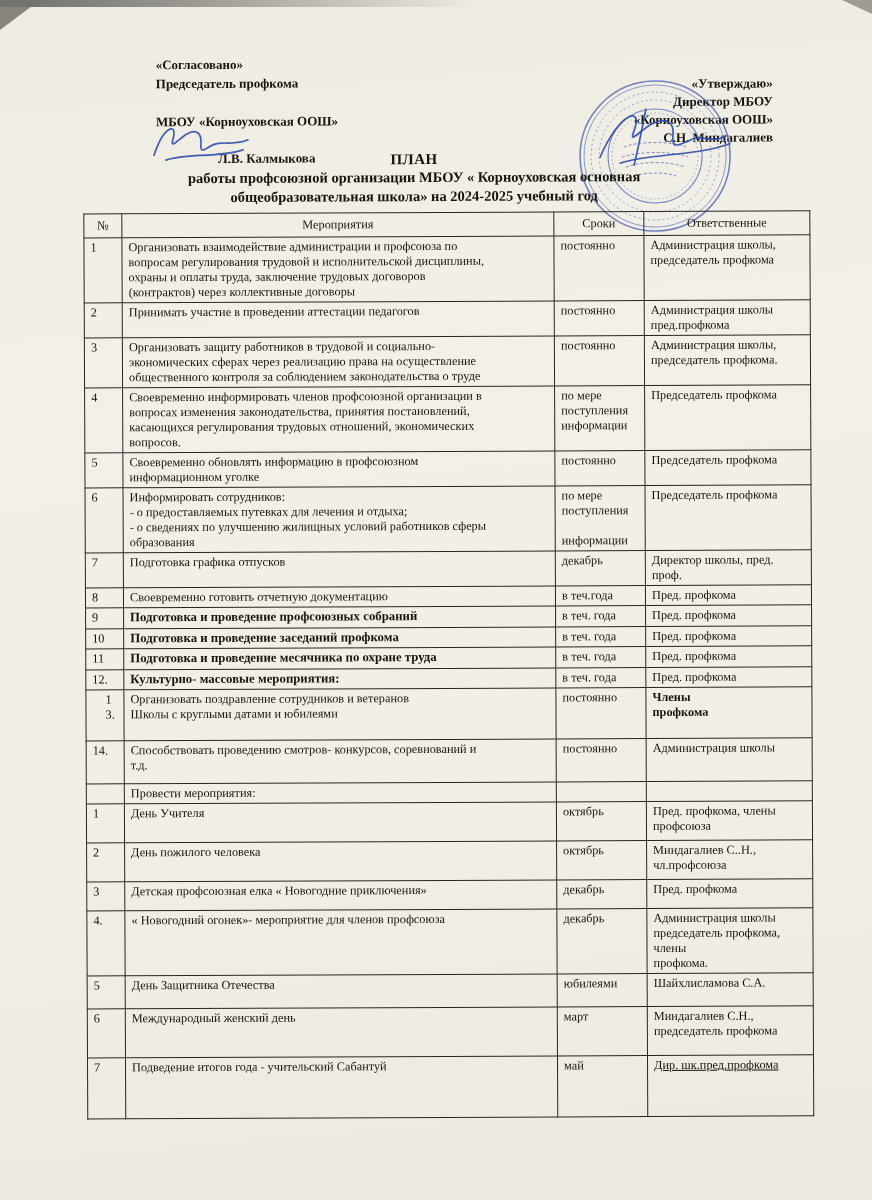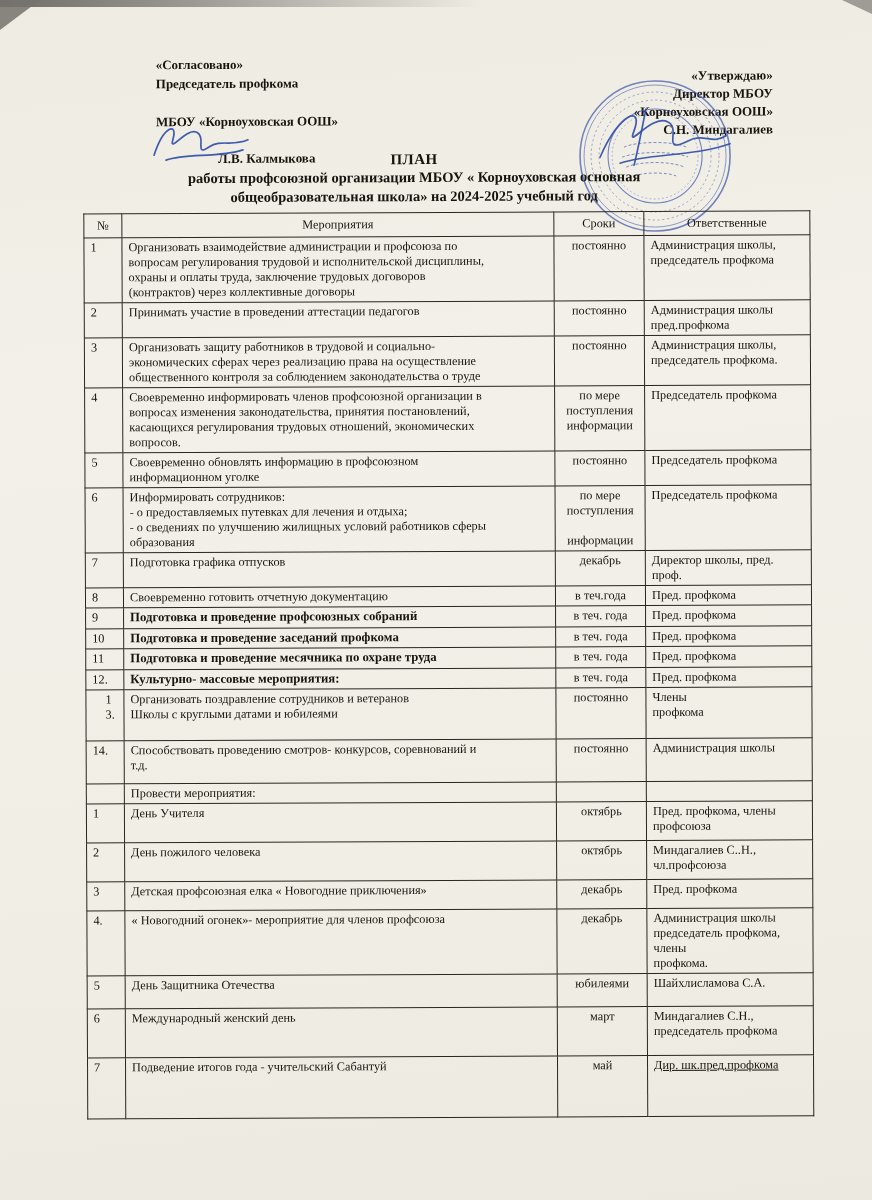--- a/index.html
+++ b/index.html
@@ -19,21 +19,21 @@
     background:linear-gradient(90deg,#6e6d68 0%,#9b9992 22%,rgba(0,0,0,0) 55%);}
   .corner-tl{position:absolute;top:0;left:0;width:0;height:0;
     border-top:30px solid #75736d;border-right:40px solid transparent;opacity:.85;}
   .corner-tr{position:absolute;top:0;right:0;width:0;height:0;
     border-top:14px solid #7d7b75;border-left:30px solid transparent;opacity:.7;}
   .sheet{position:absolute;inset:0;transform:rotate(-0.25deg);}
 
   .hdr-left{position:absolute;left:158px;top:54px;font-weight:bold;font-size:13px;line-height:19px;}
   .hdr-left .gap{height:19px;}
   .hdr-left .name{margin-left:62px;margin-top:18px;}
-  .hdr-right{position:absolute;right:97px;top:68px;font-weight:bold;font-size:13px;line-height:18px;text-align:right;}
+  .hdr-right{position:absolute;right:97px;top:76px;font-weight:bold;font-size:13px;line-height:18px;text-align:right;}
 
   .title{position:absolute;left:0;right:40px;top:151px;text-align:center;font-weight:bold;}
   .title .t1{font-size:15px;letter-spacing:.5px;}
   .title .t2,.title .t3{font-size:14.5px;line-height:19px;}
 
   .sig{position:absolute;pointer-events:none;}
   .sig path{fill:none;stroke:var(--sig);stroke-width:1.7;stroke-linecap:round;opacity:.9;}
   .sig-left{left:148px;top:116px;}
   .sig-right{left:590px;top:100px;}
 
@@ -45,21 +45,21 @@
     border-collapse:collapse;table-layout:fixed;
     font-size:12.3px;line-height:1.22;
   }
   table.plan th,table.plan td{
     border:1px solid var(--line);vertical-align:top;
     padding:2px 6px;white-space:pre-line;overflow-wrap:break-word;
   }
   table.plan th{font-weight:normal;text-align:center;padding:4px 2px;}
   col.c-num{width:38px;} col.c-act{width:432px;} col.c-term{width:90px;} col.c-resp{width:166px;}
   td.col-num{padding-left:8px;}
-  td.col-term{text-align:center;padding:2px 3px;}
+  td.col-term{text-align:left;padding:2px 3px;}
   td.col-activity.bold{font-weight:bold;font-size:12.8px;}
 </style>
 </head>
 <body>
 
 <div class="paper">
   <div class="sheet">
 
     <div class="hdr-left">
       <div>«Согласовано»</div>
@@ -211,21 +211,21 @@
             <td class="col-num">12.</td>
             <td class="col-activity bold">Культурно- массовые мероприятия:</td>
             <td class="col-term">в теч. года</td>
             <td class="col-resp">Пред. профкома</td>
           </tr>
           <tr>
             <td class="col-num" style="height: 46px; padding-left: 19px;">13.</td>
             <td class="col-activity" style="height: 46px;">Организовать   поздравление сотрудников и ветеранов
 Школы с круглыми датами и юбилеями</td>
             <td class="col-term" style="height: 46px;">постоянно</td>
-            <td class="col-resp" style="height: 46px;">Члены
+            <td class="col-resp" style="height: 46px; font-weight: bold;">Члены
  профкома</td>
           </tr>
           <tr>
             <td class="col-num" style="height: 38px; margin-top: 12px;">14.</td>
             <td class="col-activity" style="height: 38px;">Способствовать проведению смотров- конкурсов, соревнований и
 т.д.</td>
             <td class="col-term" style="height: 38px;">постоянно</td>
             <td class="col-resp" style="height: 38px;">Администрация школы</td>
           </tr>
           <tr>

